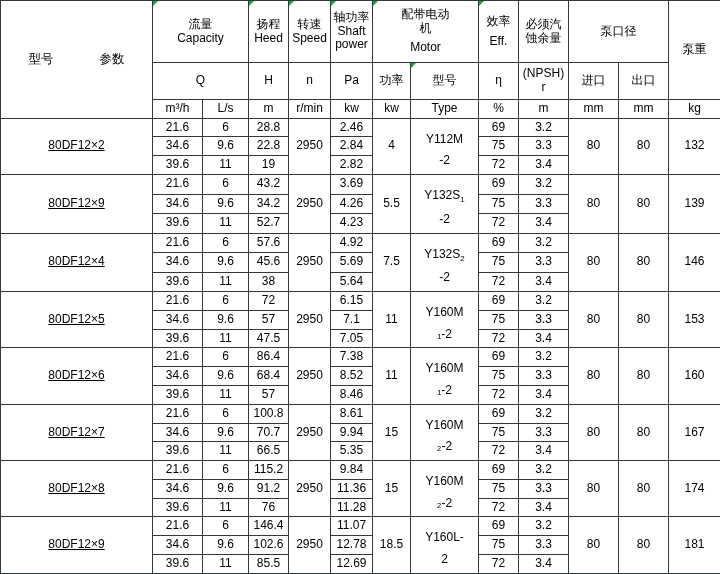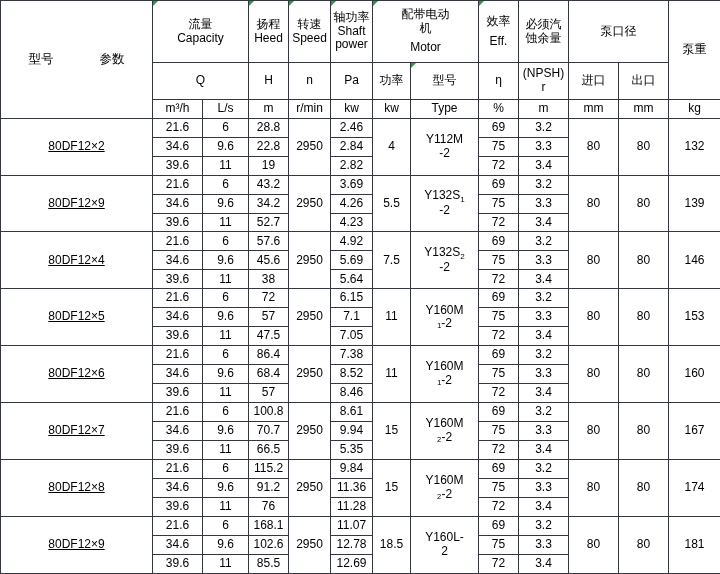--- a/index.html
+++ b/index.html
@@ -43,20 +43,21 @@
   td.model {
     font-size: 12.5px;
     text-decoration: underline;
   }
   td.motor-type {
     font-size: 12px;
     line-height: 1.5;
   }
   .two-line {
     display: block;
+    margin-top: 8px;
   }
   .stack-cn {
     display: block;
   }
   .stack-en {
     display: block;
   }
   
   .mark-tri::before {
     content: "";
@@ -419,21 +420,21 @@
         <td>11</td>
         <td>76</td>
         <td>11.28</td>
         <td>72</td>
         <td>3.4</td>
       </tr>
       <tr>
         <td class="model" rowspan="3">80DF12×9</td>
         <td>21.6</td>
         <td>6</td>
-        <td>168.1</td>
+        <td>146.4</td>
         <td rowspan="3">2950</td>
         <td>11.07</td>
         <td rowspan="3">18.5</td>
         <td class="motor-type" rowspan="3">
           <span class="two-line">Y160L-</span>
           <span class="two-line">2</span>
         </td>
         <td>69</td>
         <td>3.2</td>
         <td rowspan="3">80</td>

